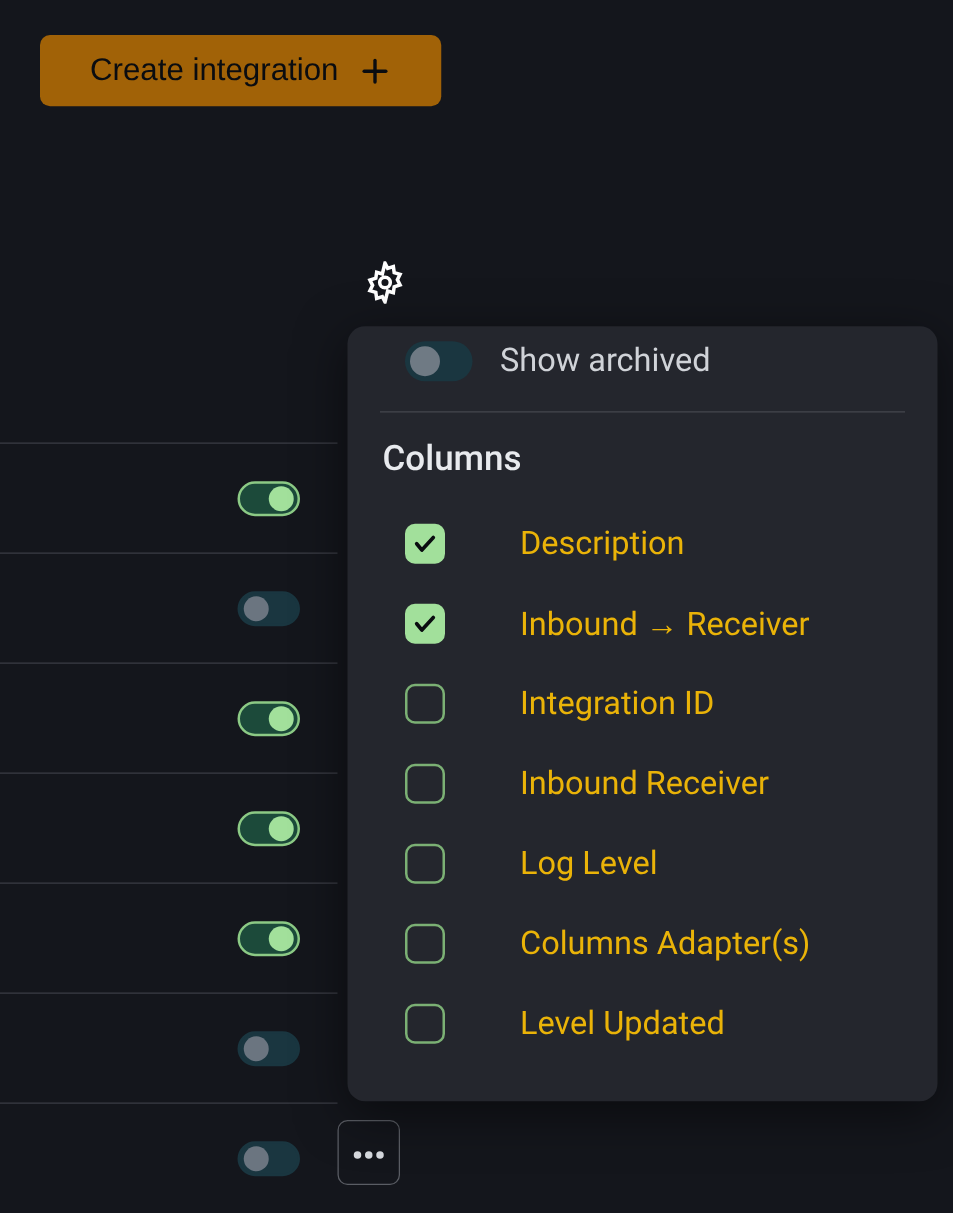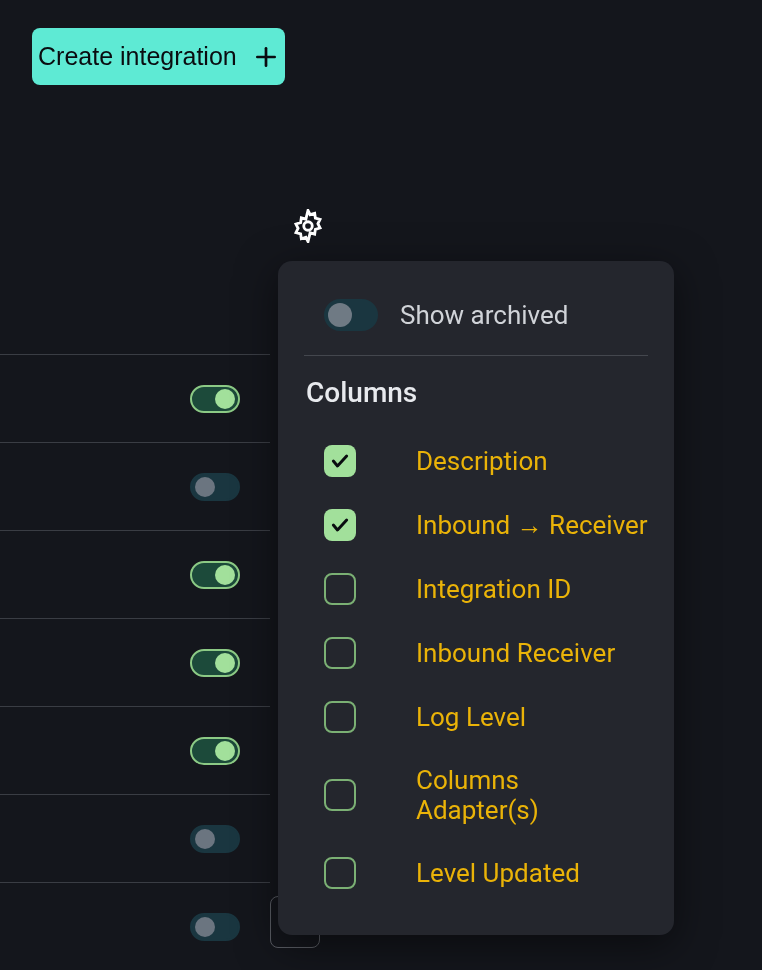--- a/index.html
+++ b/index.html
@@ -10,25 +10,25 @@
       height: 970px;
       position: relative;
       overflow: hidden;
       color: #fff;
     }
 
     .create-btn {
       position: absolute;
       left: 32px;
       top: 28px;
-      background: #5eead4;
+      background: #a16207;
       color: #0a0c10;
       border: none;
       border-radius: 8px;
-      padding: 14px 6px;
+      padding: 14px 40px;
       font-size: 25px;
       font-weight: 500;
       display: flex;
       align-items: center;
       gap: 16px;
       cursor: pointer;
     }
     .create-btn .plus {
       display: inline-flex;
       align-items: center;
@@ -119,24 +119,24 @@
       height: 6px;
       background: #d8dbe0;
       border-radius: 50%;
       margin: 0 1.5px;
     }
 
     .popup {
       position: absolute;
       left: 278px;
       top: 261px;
-      width: 396px;
+      width: 472px;
       background: #24262d;
       border-radius: 14px;
-      padding: 38px 26px 30px 26px;
+      padding: 12px 26px 30px 26px;
       box-shadow: 0 10px 40px rgba(0,0,0,0.5);
     }
     .popup-toggle-row {
       display: flex;
       align-items: center;
       gap: 22px;
       padding-left: 20px;
       padding-bottom: 24px;
     }
     .popup-toggle {

